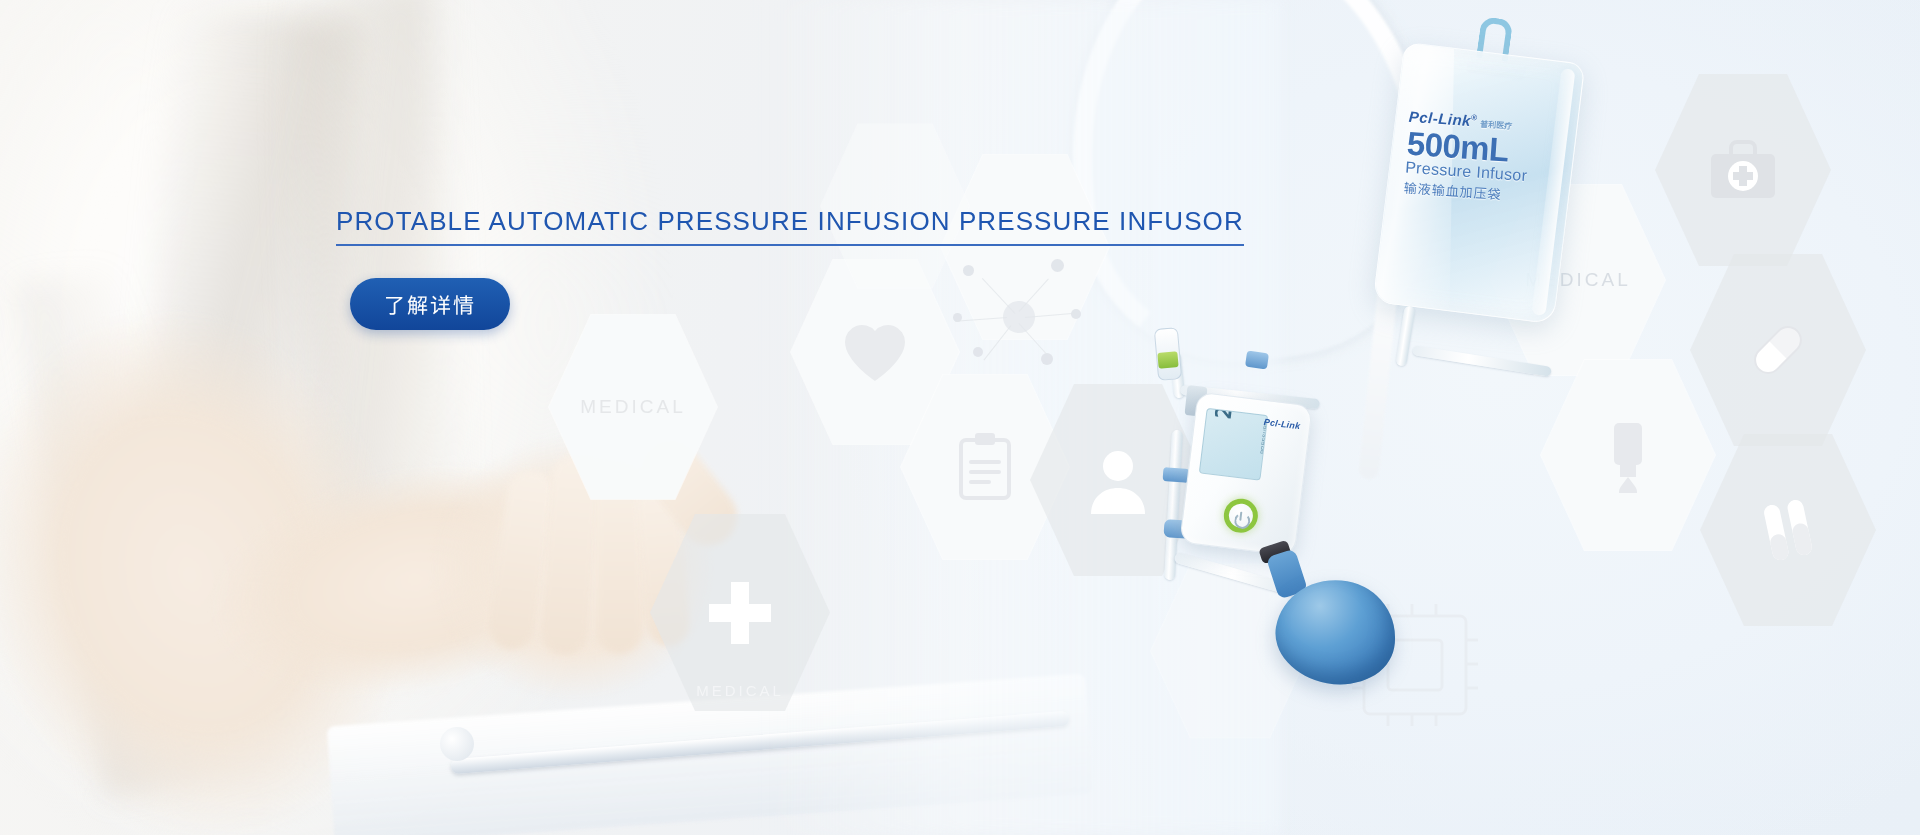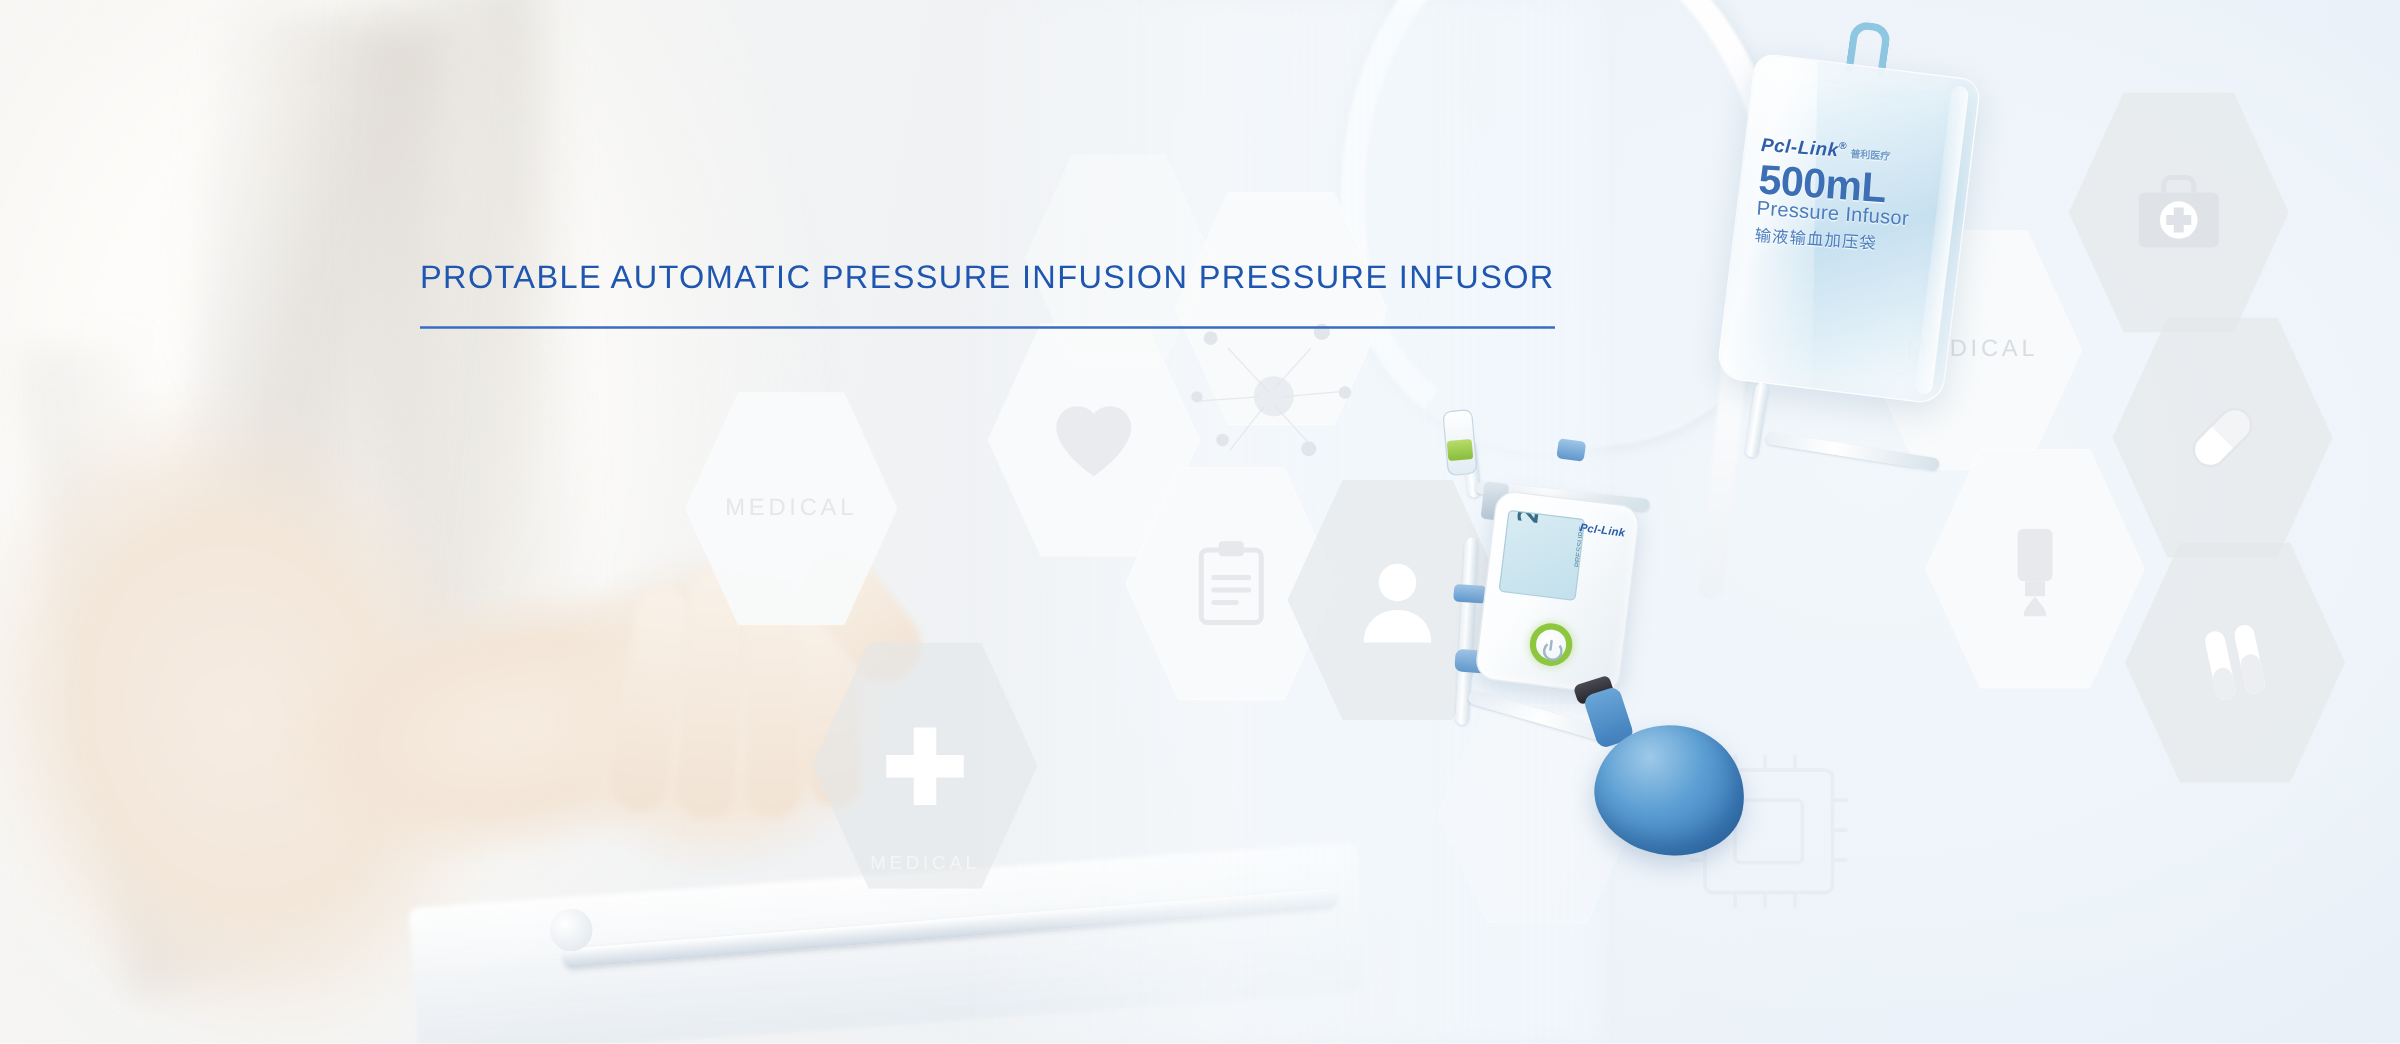--- a/index.html
+++ b/index.html
@@ -331,21 +331,21 @@
   .headline {
     font-size: 57px; font-weight: 700; letter-spacing: 3px;
     color: #17489c; line-height: 1.16;
     text-shadow: 0 1px 0 rgba(255,255,255,0.75);
     white-space: nowrap;
   }
   .subhead {
     margin-top: 10px;
     font-size: 26px; letter-spacing: 1.1px;
     color: #1f56b0; font-weight: 500;
-    padding-bottom: 24px;
+    padding-bottom: 7px;
     border-bottom: 2px solid #3a6cc0;
     display: inline-block;
     white-space: nowrap;
   }
   .tagline {
     margin-top: 22px;
     font-size: 23px; letter-spacing: 1.4px;
     color: #7b8391; font-weight: 400;
     white-space: nowrap;
   }
@@ -556,15 +556,16 @@
       </div>
     </div>
 
     <div class="bulb-valve"></div>
     <div class="bulb-neck"></div>
     <div class="bulb"></div>
   </div>
 
   <div class="content">
     <div class="subhead">PROTABLE AUTOMATIC PRESSURE INFUSION PRESSURE INFUSOR</div>
+    <button class="cta">了解详情</button>
   </div>
 
 </div>
 
 </body></html>

